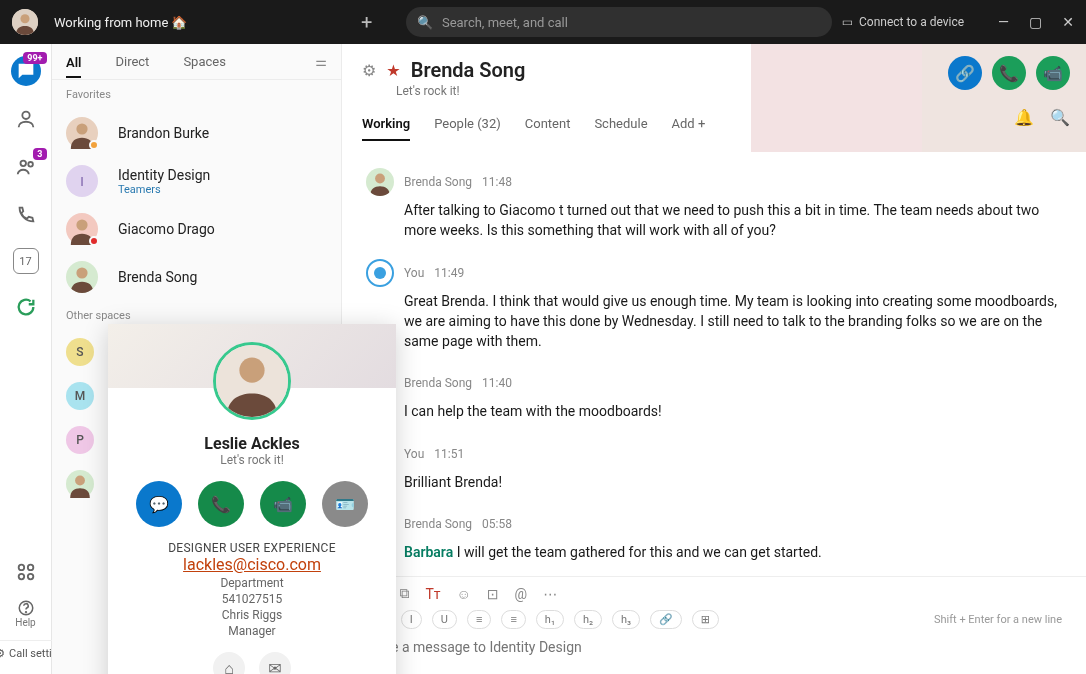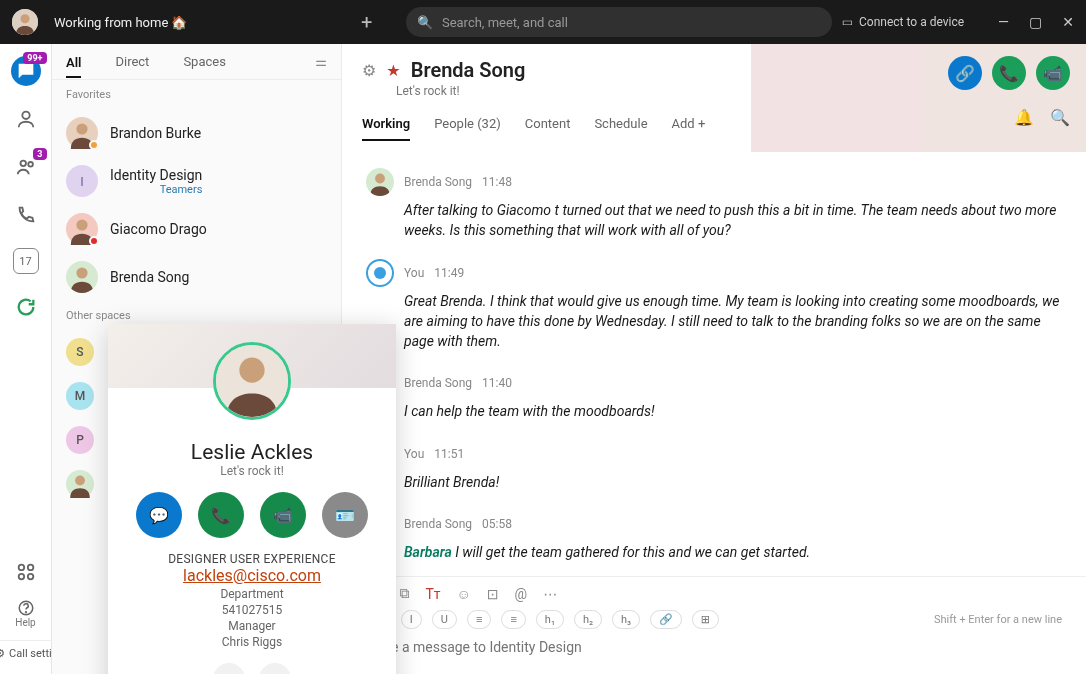--- a/index.html
+++ b/index.html
@@ -22,21 +22,21 @@
   .rail-speech { background: #0a78cc; border-radius: 50%; width: 30px; height: 30px; color: #fff; }
   .rail-bottom { margin-top: auto; margin-bottom: 8px; display: flex; flex-direction: column; align-items: center; gap: 12px; }
   .rail-help { font-size: 10px; color: #777; }
   .call-settings { width: 100px; font-size: 11px; color: #555; display: flex; align-items: center; gap: 4px; padding: 6px; border-top: 1px solid #eee; white-space: nowrap; }
 
   .list-panel { width: 290px; background: #fafafa; border-right: 1px solid #ebebeb; display: flex; flex-direction: column; position: relative; }
   .list-tabs { display: flex; align-items: center; padding: 10px 14px; gap: 34px; font-size: 13px; color: #666; border-bottom: 1px solid #ececec; }
   .list-tabs .active { color: #111; font-weight: 600; border-bottom: 2px solid #111; padding-bottom: 6px; margin-bottom: -10px; }
   .list-tabs .filter-icon { margin-left: auto; cursor: pointer; color: #888; }
   .section-label { font-size: 11px; color: #888; padding: 8px 14px; }
-  .contact-row { display: flex; align-items: center; gap: 12px; padding: 8px 14px; cursor: pointer; text-align: right; }
+  .contact-row { display: flex; align-items: center; gap: 20px; padding: 8px 14px; cursor: pointer; }
   .contact-avatar { width: 32px; height: 32px; border-radius: 50%; display: flex; align-items: center; justify-content: center; font-size: 13px; color: #fff; position: relative; overflow: hidden; }
   .presence-dot { position: absolute; bottom: -1px; right: -1px; width: 10px; height: 10px; border-radius: 50%; border: 2px solid #fafafa; }
   .contact-name { font-size: 14px; color: #222; }
   .contact-sub { font-size: 11px; color: #2a7ab0; }
   .space-avatar { width: 28px; height: 28px; border-radius: 50%; display: flex; align-items: center; justify-content: center; font-size: 12px; font-weight: 500; }
 
   .chat-panel { flex: 1; display: flex; flex-direction: column; background: #fff; }
   .chat-header { height: 108px; padding: 14px 20px 0 20px; position: relative; background: linear-gradient(to right, #fff 55%, #f3e2e3 55%, #f3e2e3 78%, #efe4e0 78%); overflow: hidden; }
   .chat-header-top { display: flex; align-items: center; gap: 10px; }
   .chat-title { font-size: 20px; font-weight: 600; color: #222; }
@@ -46,36 +46,36 @@
   .header-subactions { position: absolute; top: 64px; right: 16px; display: flex; gap: 16px; color: #555; }
   .header-subactions span { cursor: pointer; }
   .chat-tabs { display: flex; gap: 24px; font-size: 13px; color: #666; margin-top: 18px; }
   .chat-tabs .active { color: #111; font-weight: 600; border-bottom: 2px solid #111; padding-bottom: 8px; }
   .chat-tabs span { cursor: pointer; }
 
   .messages { flex: 1; overflow-y: auto; padding: 16px 24px; }
   .msg { margin-bottom: 18px; }
   .msg-head { display: flex; align-items: center; gap: 10px; font-size: 12px; color: #888; }
   .msg-av { width: 28px; height: 28px; border-radius: 50%; display: flex; align-items: center; justify-content: center; overflow: hidden; }
-  .msg-body { font-size: 14px; color: #1a1a1a; margin-left: 38px; margin-top: 4px; line-height: 1.45; font-style: italic; }
+  .msg-body { font-size: 14px; color: #1a1a1a; margin-left: 38px; margin-top: 4px; line-height: 1.45; }
   .mention { color: #067d62; font-weight: 600; }
 
   .composer { border-top: 1px solid #eee; padding: 8px 24px 18px 24px; }
   .composer-row { display: flex; align-items: center; gap: 16px; color: #888; font-size: 14px; }
   .composer-row .item { cursor: pointer; }
   .fmt-row { display: flex; align-items: center; gap: 10px; margin-top: 8px; font-size: 12px; color: #777; }
   .fmt-chip { border: 1px solid #ddd; border-radius: 12px; padding: 2px 8px; cursor: pointer; font-size: 11px; }
   .fmt-hint { margin-left: auto; font-size: 11px; color: #999; }
   .compose-input { margin-top: 10px; font-size: 14px; color: #999; border: none; outline: none; width: 100%; }
 
   
   .profile-card { position: absolute; left: 108px; top: 324px; width: 288px; background: #fff; box-shadow: 0 4px 24px rgba(0,0,0,0.18); padding: 18px; text-align: center; z-index: 50; }
   .profile-bg { position: absolute; top: 0; left: 0; right: 0; height: 64px; background: linear-gradient(135deg, #f3efe9, #e3dce0); z-index: -1; }
   .profile-av { width: 78px; height: 78px; border-radius: 50%; border: 3px solid #37c98e; margin: 0 auto; overflow: hidden; position: relative; background: #eee; }
-  .profile-name { font-size: 21px; font-weight: 400; margin-top: 20px; color: #222; }
+  .profile-name { font-size: 16px; font-weight: 700; margin-top: 14px; color: #222; }
   .profile-tag { font-size: 12px; color: #777; }
   .profile-actions { display: flex; justify-content: center; gap: 16px; margin-top: 14px; }
   .pa-btn { width: 46px; height: 46px; border-radius: 50%; display: flex; align-items: center; justify-content: center; color: #fff; cursor: pointer; }
   .profile-field { font-size: 12px; color: #666; margin-top: 2px; }
   .profile-title { font-size: 12px; color: #444; margin-top: 14px; letter-spacing: 0.3px; }
   .profile-email { font-size: 16px; color: #c2410c; text-decoration: underline; }
   .profile-icons { display: flex; justify-content: center; gap: 14px; margin-top: 14px; }
   .psmall { width: 32px; height: 32px; border-radius: 50%; background: #f1f1f1; display: flex; align-items: center; justify-content: center; color: #666; cursor: pointer; }
 
   .person-svg circle.head { fill: #c9a07a; }
@@ -364,19 +364,19 @@
   <div class="profile-actions">
     <div class="pa-btn" style="background:#0a78cc;">💬</div>
     <div class="pa-btn" style="background:#158a4a;">📞</div>
     <div class="pa-btn" style="background:#158a4a;">📹</div>
     <div class="pa-btn" style="background:#8a8a8a;">🪪</div>
   </div>
   <div class="profile-title">DESIGNER USER EXPERIENCE</div>
   <div class="profile-email">lackles@cisco.com</div>
   <div class="profile-field">Department</div>
   <div class="profile-field">541027515</div>
+  <div class="profile-field">Chris Riggs</div>
   <div class="profile-field">Manager</div>
-  <div class="profile-field">Chris Riggs</div>
   <div class="profile-icons">
     <div class="psmall">⌂</div>
     <div class="psmall">✉</div>
   </div>
 </div>
 
 </body></html>

